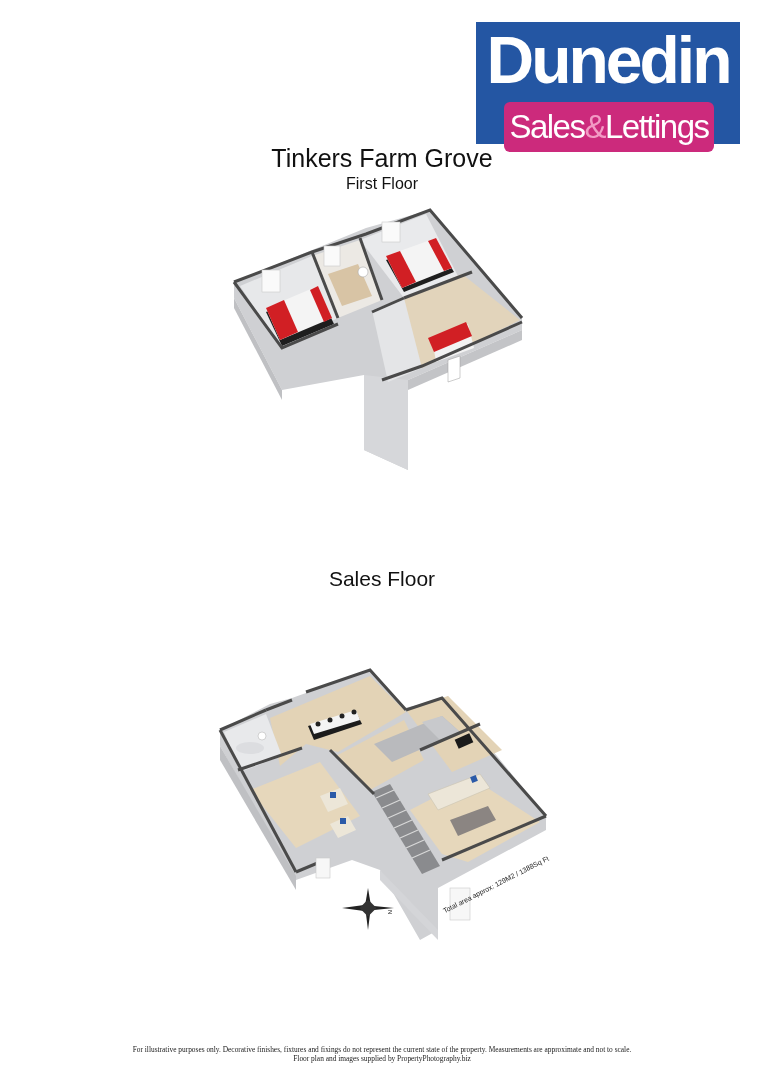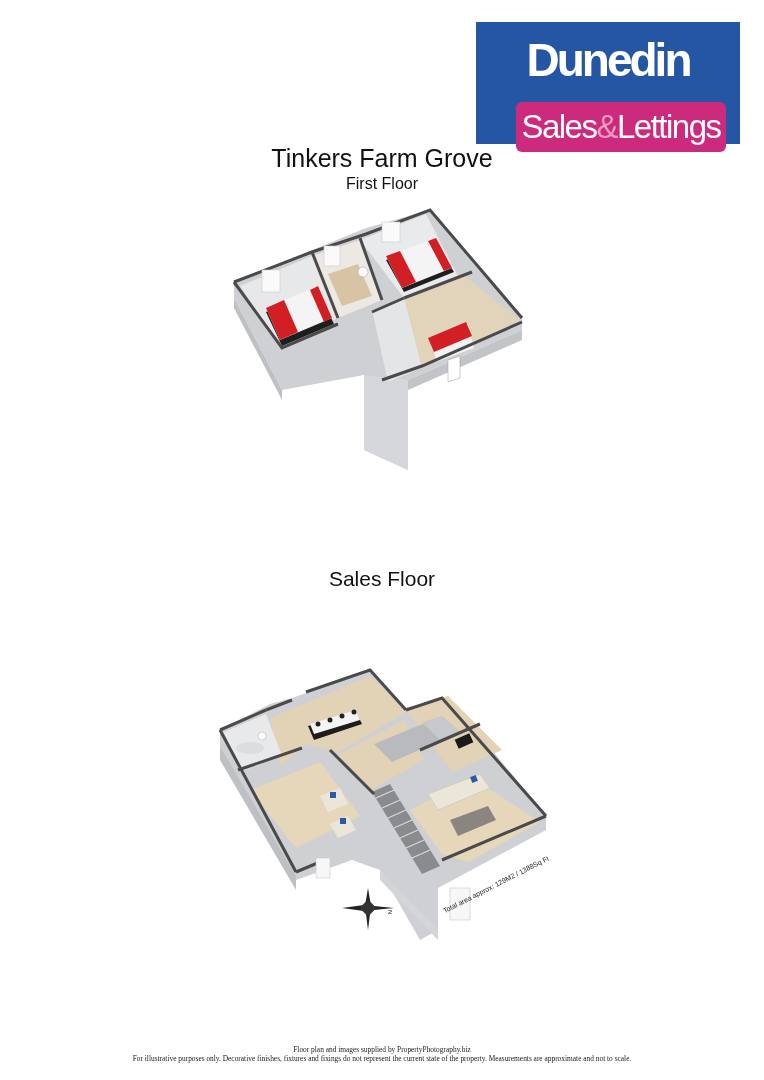--- a/index.html
+++ b/index.html
@@ -2,25 +2,25 @@
 <html><head>
 <meta charset="utf-8">
 <style>
   html, body { margin: 0; padding: 0; background: #ffffff; }
   body { width: 764px; height: 1080px; position: relative; overflow: hidden;
          font-family: "Liberation Sans", sans-serif; color: #111; }
 
   .logo { position: absolute; left: 476px; top: 22px; width: 264px; height: 122px;
           background: #2456a3; box-sizing: border-box; }
   .logo-word { position: absolute; left: 0; right: 0; top: 2px; text-align: center;
-               color: #ffffff; font-weight: bold; font-size: 46px; letter-spacing: -3px;
+               color: #ffffff; font-weight: bold; font-size: 66px; letter-spacing: -3px;
                line-height: 72px; }
   .logo-pill-wrap { position:absolute; left:28px; top:80px; width:210px; height:50px;
                     background:#cc2a7c; border-radius:6px; display:flex;
-                    align-items:center; justify-content:center;margin-left:12px; }
+                    align-items:center; justify-content:center; }
   .logo-sub { color: #ffffff; font-size: 33px; letter-spacing: -1.5px; white-space: nowrap; }
   .logo-amp { color: #f29ac4; }
 
   .title { position: absolute; left: 0; width: 764px; text-align: center; }
   .t-main { top: 144px; font-size: 25px; }
   .t-first { top: 175px; font-size: 16px; }
   .t-ground { top: 567px; font-size: 21px; }
 
   .plan { position: absolute; }
   .plan-first { left: 222px; top: 200px; width: 320px; height: 300px; }
@@ -179,15 +179,15 @@
 <div class="area-note">Total area approx: 129M2 / 1388Sq Ft</div>
 
 <svg class="compass" viewBox="0 0 60 50">
   <polygon points="30,4 33,22 30,46 27,22" fill="#222"></polygon>
   <polygon points="4,24 26,21 56,24 26,27" fill="#222"></polygon>
   <polygon points="24,18 36,18 36,30 24,30" fill="#333" transform="rotate(45 30 24)"></polygon>
   <text x="52" y="28" font-size="6" fill="#222" transform="rotate(90 52 26)">N</text>
 </svg>
 
 <div class="disclaimer">
+  <div>For illustrative purposes only. Decorative finishes, fixtures and fixings do not represent the current state of the property. Measurements are approximate and not to scale.</div>
   <div>Floor plan and images supplied by PropertyPhotography.biz</div>
-  <div>For illustrative purposes only. Decorative finishes, fixtures and fixings do not represent the current state of the property. Measurements are approximate and not to scale.</div>
 </div>
 
 </body></html>

